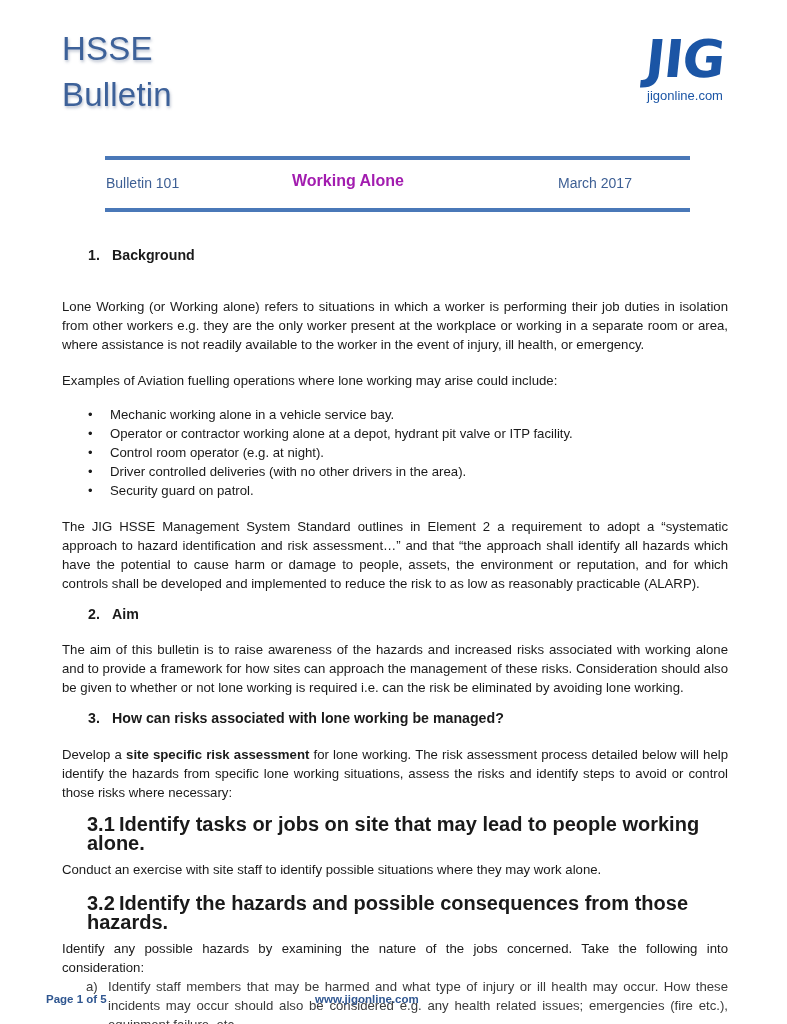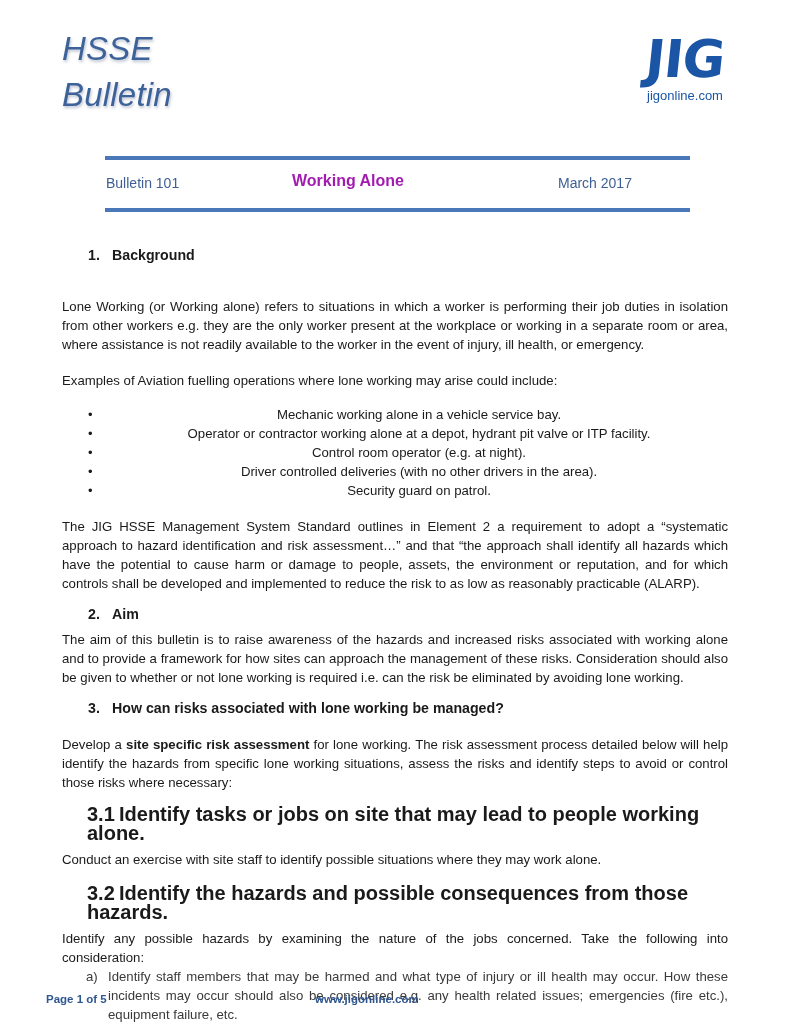--- a/index.html
+++ b/index.html
@@ -6,21 +6,20 @@
     body {
       width: 787px; height: 1024px; position: relative; overflow: hidden;
       font-family: "Liberation Sans", "DejaVu Sans", sans-serif;
       color: #1a1a1a;
     }
     .title-block {
       position: absolute; left: 62px; top: 26px;
       color: #3d6199; font-size: 33px; line-height: 46px;
       text-shadow: 1px 2px 3px rgba(60,80,120,0.35);
       letter-spacing: 0.2px;
-      font-style: italic;
     }
     .logo {
       position: absolute; left: 630px; top: 30px; width: 110px; text-align: center;
     }
     .logo-mark {
       color: #1b55a5; font-weight: bold; font-size: 52px; line-height: 58px;
       letter-spacing: -1px; transform: skewX(-6deg); display: inline-block;
       font-family: "DejaVu Sans", sans-serif;
     }
     .logo-url { color: #1b55a5; font-size: 13px; margin-top: 0px; }
@@ -32,21 +31,21 @@
     .meta-left { position: absolute; left: 0; top: 3px; }
     .meta-center { position: absolute; left: 186px; top: 0; font-weight: bold; font-size: 16px; color: #a21caf; }
     .meta-right { position: absolute; left: 452px; top: 3px; }
 
     .content { position: absolute; left: 62px; top: 246px; width: 666px; font-size: 13.2px; line-height: 19px; }
     .h1 { font-weight: bold; font-size: 14.2px; margin: 0 0 0 26px; }
     .h1 .num { display: inline-block; width: 24px; }
     .h2 { font-weight: bold; font-size: 20px; margin: 0 0 0 25px; }
     .h2 .num { display: inline-block; width: 32px; }
     p { margin: 0; text-align: justify; }
-    ul.bullets { list-style: none; margin: 0; padding: 0 0 0 26px; text-align: center; }
+    ul.bullets { list-style: none; margin: 0; padding: 0 0 0 26px; }
     ul.bullets li { position: relative; padding-left: 22px; line-height: 19px; }
     ul.bullets li::before { content: "\2022"; position: absolute; left: 0; top: 0; font-size: 13px; }
     ol.alpha { list-style: none; margin: 0; padding: 0 0 0 24px; }
     ol.alpha li { position: relative; padding-left: 22px; text-align: justify; line-height: 19px; }
     ol.alpha li .lbl { position: absolute; left: 0; top: 0; }
     .grey { color: #3a3a3a; }
 
     .footer { position: absolute; top: 993px; font-size: 11.5px; font-weight: bold; color: #2f5690; }
     .footer.left { left: 46px; text-align: right; }
     .footer.center { left: 315px; text-align: right; }
@@ -83,21 +82,21 @@
     <li>Operator or contractor working alone at a depot, hydrant pit valve or ITP facility.</li>
     <li>Control room operator (e.g. at night).</li>
     <li>Driver controlled deliveries (with no other drivers in the area).</li>
     <li>Security guard on patrol.</li>
   </ul>
   <p style="margin-top:17px">The JIG HSSE Management System Standard outlines in Element 2 a requirement to adopt a “systematic approach to hazard identification and risk assessment…” and that “the approach shall identify all hazards which have the potential to cause harm or damage to people, assets, the environment or reputation, and for which controls shall be developed and implemented to reduce the risk to as low as reasonably practicable (ALARP).</p>
 
   <div class="h1" style="margin-top:12px">
     <span class="num">2.</span><span>Aim</span>
   </div>
-  <p style="margin-top:6px">The aim of this bulletin is to raise awareness of the hazards and increased risks associated with working alone and to provide a framework for how sites can approach the management of these risks. Consideration should also be given to whether or not lone working is required i.e. can the risk be eliminated by avoiding lone working.</p>
+  <p style="margin-top:16px">The aim of this bulletin is to raise awareness of the hazards and increased risks associated with working alone and to provide a framework for how sites can approach the management of these risks. Consideration should also be given to whether or not lone working is required i.e. can the risk be eliminated by avoiding lone working.</p>
 
   <div class="h1" style="margin-top:12px">
     <span class="num">3.</span><span>How can risks associated with lone working be managed?</span>
   </div>
   <p style="margin-top:17px"><span>Develop a </span><b>site specific risk assessment</b><span> for lone working. The risk assessment process detailed below will help identify the hazards from specific lone working situations, assess the risks and identify steps to avoid or control those risks where necessary:</span></p>
 
   <div class="h2" style="margin-top:13px">
     <span class="num">3.1</span><span>Identify tasks or jobs on site that may lead to people working alone.</span>
   </div>
   <p style="margin-top:7px">Conduct an exercise with site staff to identify possible situations where they may work alone.</p>

